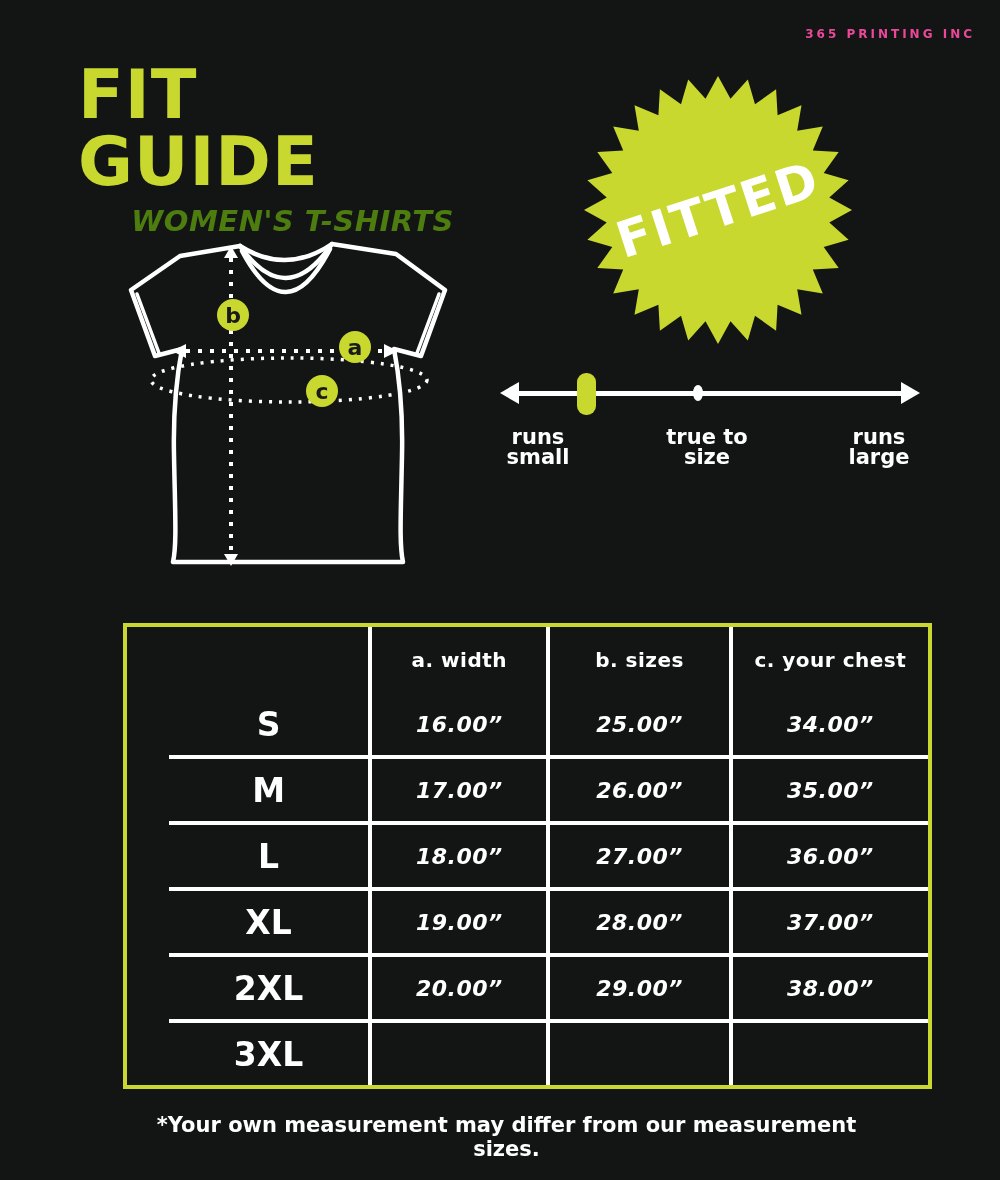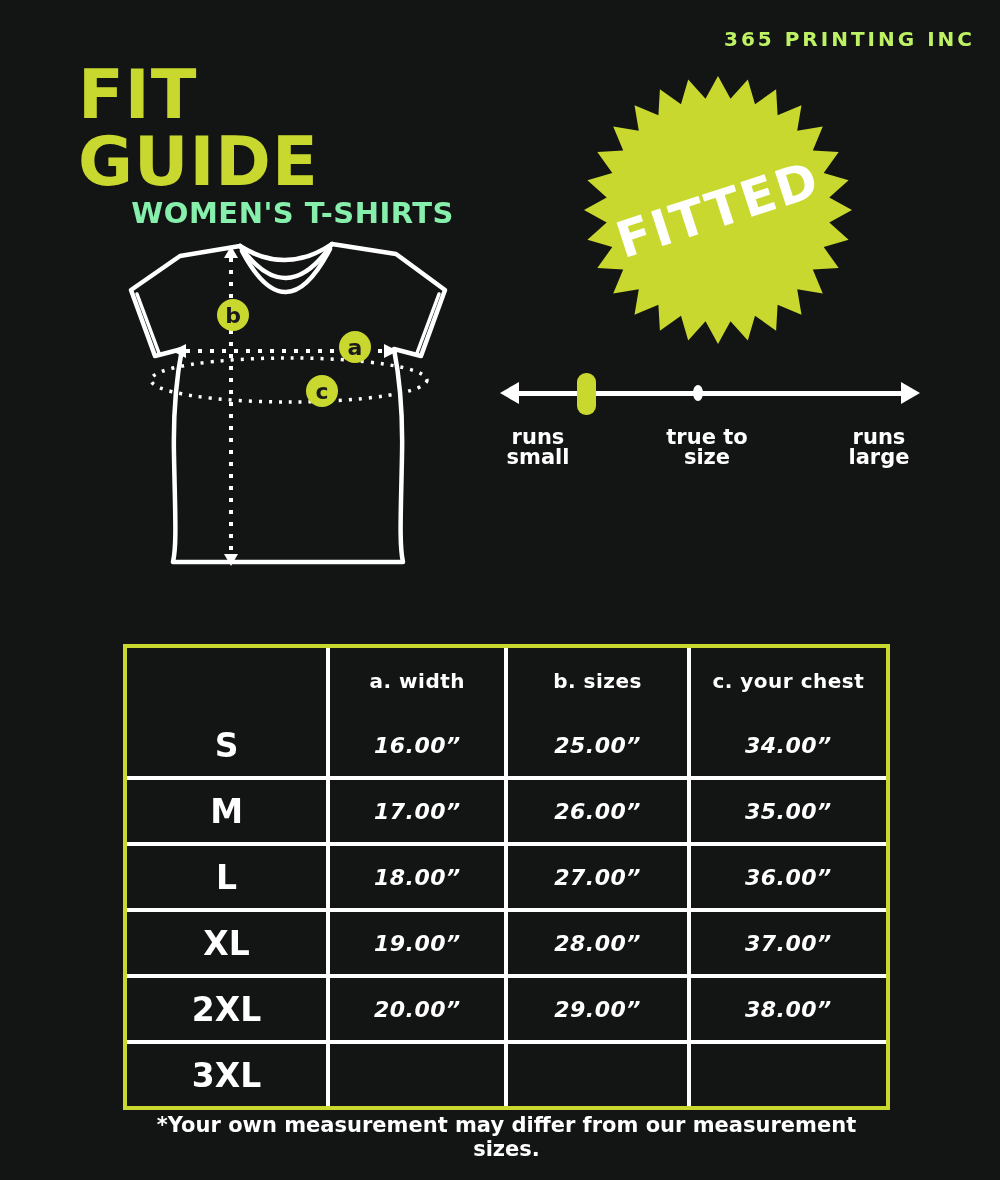--- a/index.html
+++ b/index.html
@@ -5,31 +5,31 @@
   html,body{margin:0;padding:0;background:#131414;}
   .canvas{
     position:relative;width:1000px;height:1180px;overflow:hidden;
     background:#131414;color:#fff;
     font-family:"DejaVu Sans","Liberation Sans",sans-serif;
     font-weight:bold;
   }
   
   .brand{
     position:absolute;top:27px;right:25px;
-    font-size:20px;letter-spacing:3px;color:#bef264;
+    font-size:12px;letter-spacing:3px;color:#ec4899;
   }
   .title{
     position:absolute;left:78px;top:62px;width:376px;
   }
   .title h1{
     margin:0;font-size:67px;line-height:1.0;letter-spacing:1px;
     color:#c8d82e;font-weight:800;
   }
   .subtitle{
-    margin-top:0;text-align:right;font-size:29px;letter-spacing:0.5px;color:#86efac;
+    margin-top:8px;text-align:right;font-size:29px;letter-spacing:0.5px;color:#4d7c0f;font-style:italic;
   }
   
   .badge-svg{position:absolute;left:577px;top:69px;width:282px;height:282px;}
   .badge-svg text{
     font-family:"DejaVu Sans","Liberation Sans",sans-serif;
     font-weight:800;font-size:50px;letter-spacing:2px;fill:#fff;
   }
   
   .shirt-svg{position:absolute;left:128px;top:230px;width:320px;height:340px;}
   .shirt-svg .mark-letter{
@@ -41,22 +41,23 @@
   .scale-line{position:absolute;left:13px;right:13px;top:26px;height:5px;background:#fff;}
   .arrowhead{position:absolute;top:17px;width:0;height:0;border-top:11.5px solid transparent;border-bottom:11.5px solid transparent;}
   .arrowhead.left{left:0;border-right:19px solid #fff;}
   .arrowhead.right{right:0;border-left:19px solid #fff;}
   .scale-marker{position:absolute;top:8px;width:19px;height:42px;border-radius:9px;background:#c8d82e;}
   .scale-dot{position:absolute;left:193px;top:20px;width:10px;height:16px;border-radius:50%;background:#fff;}
   .scale-label{position:absolute;top:62px;transform:translateX(-50%);text-align:center;font-size:21px;line-height:20px;color:#fff;}
   .scale-label.l{left:38px;} .scale-label.c{left:207px;text-align:center;} .scale-label.r{left:379px;}
   
   .table-wrap{
-    position:absolute;left:123px;top:644px;width:759px;
+    position:absolute;left:123px;top:623px;width:759px;
     border:4px solid #c8d82e;
+    padding-left:42px;
   }
   table.size-table{width:100%;border-collapse:collapse;table-layout:fixed;}
   .size-table th,.size-table td{
     border:4px solid #fff;text-align:center;vertical-align:middle;color:#fff;
     padding:0;
   }
   .size-table tr>*:first-child{border-left:0;}
   .size-table tr>*:last-child{border-right:0;}
   .size-table tr:first-child>*{border-top:0;}
   .size-table tr:last-child>*{border-bottom:0;}

